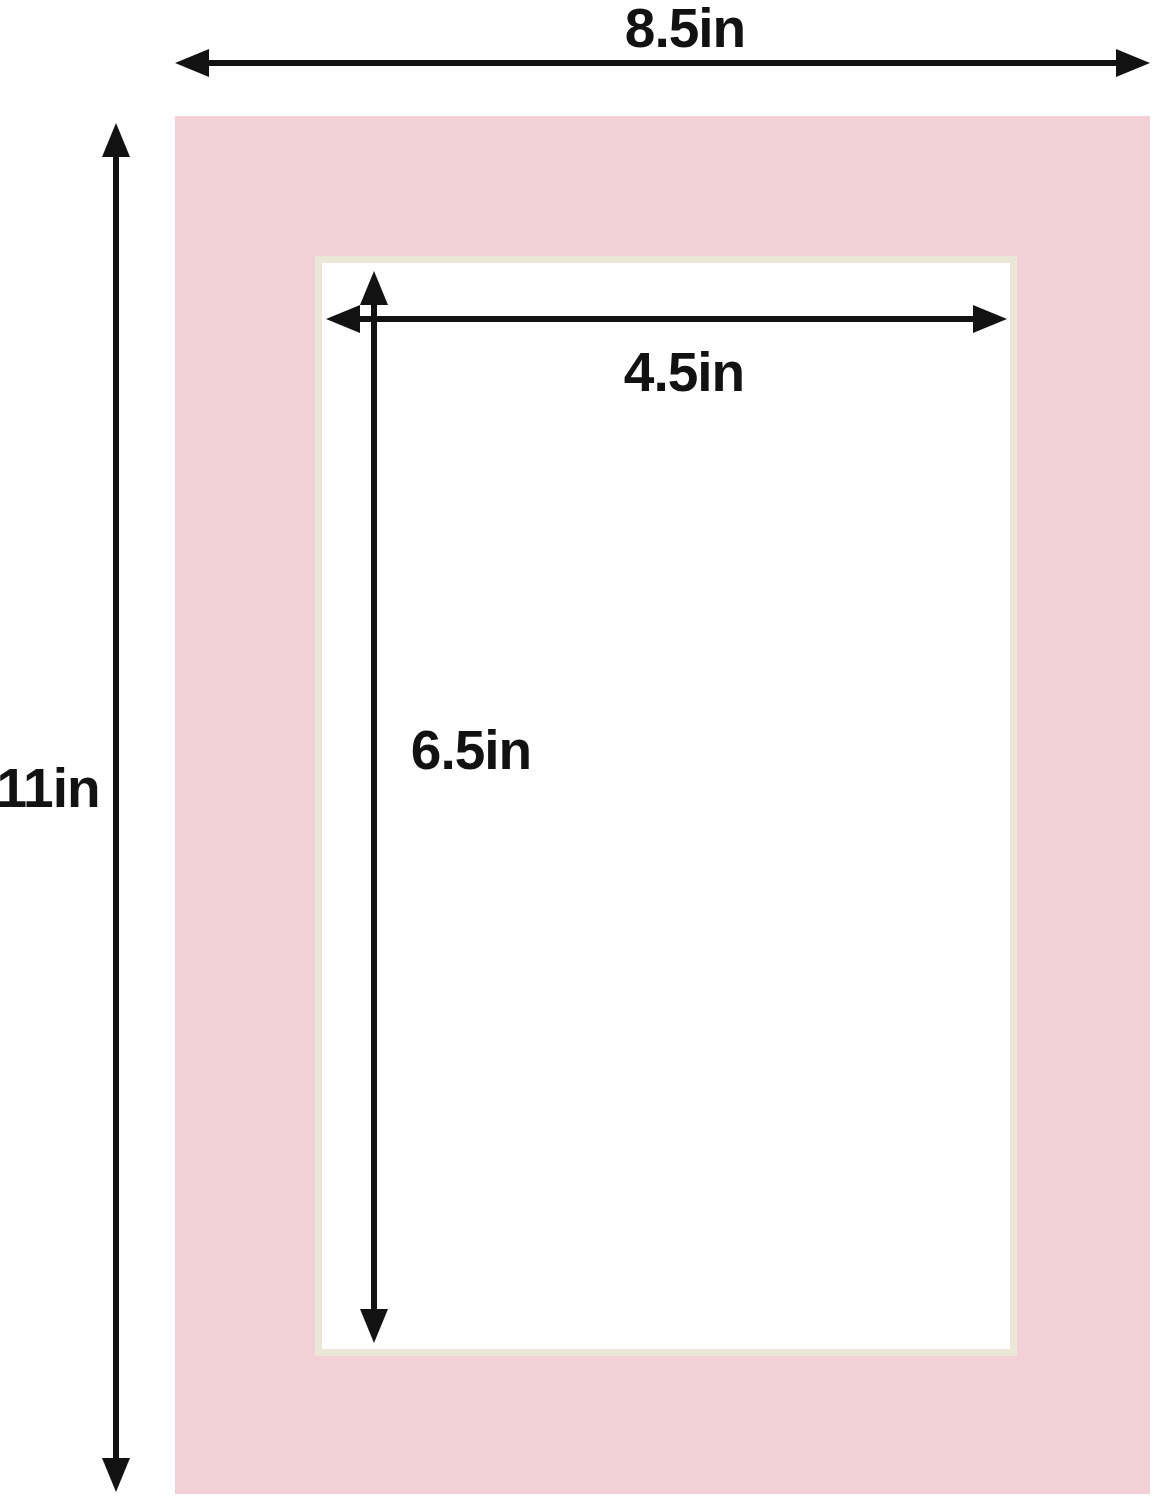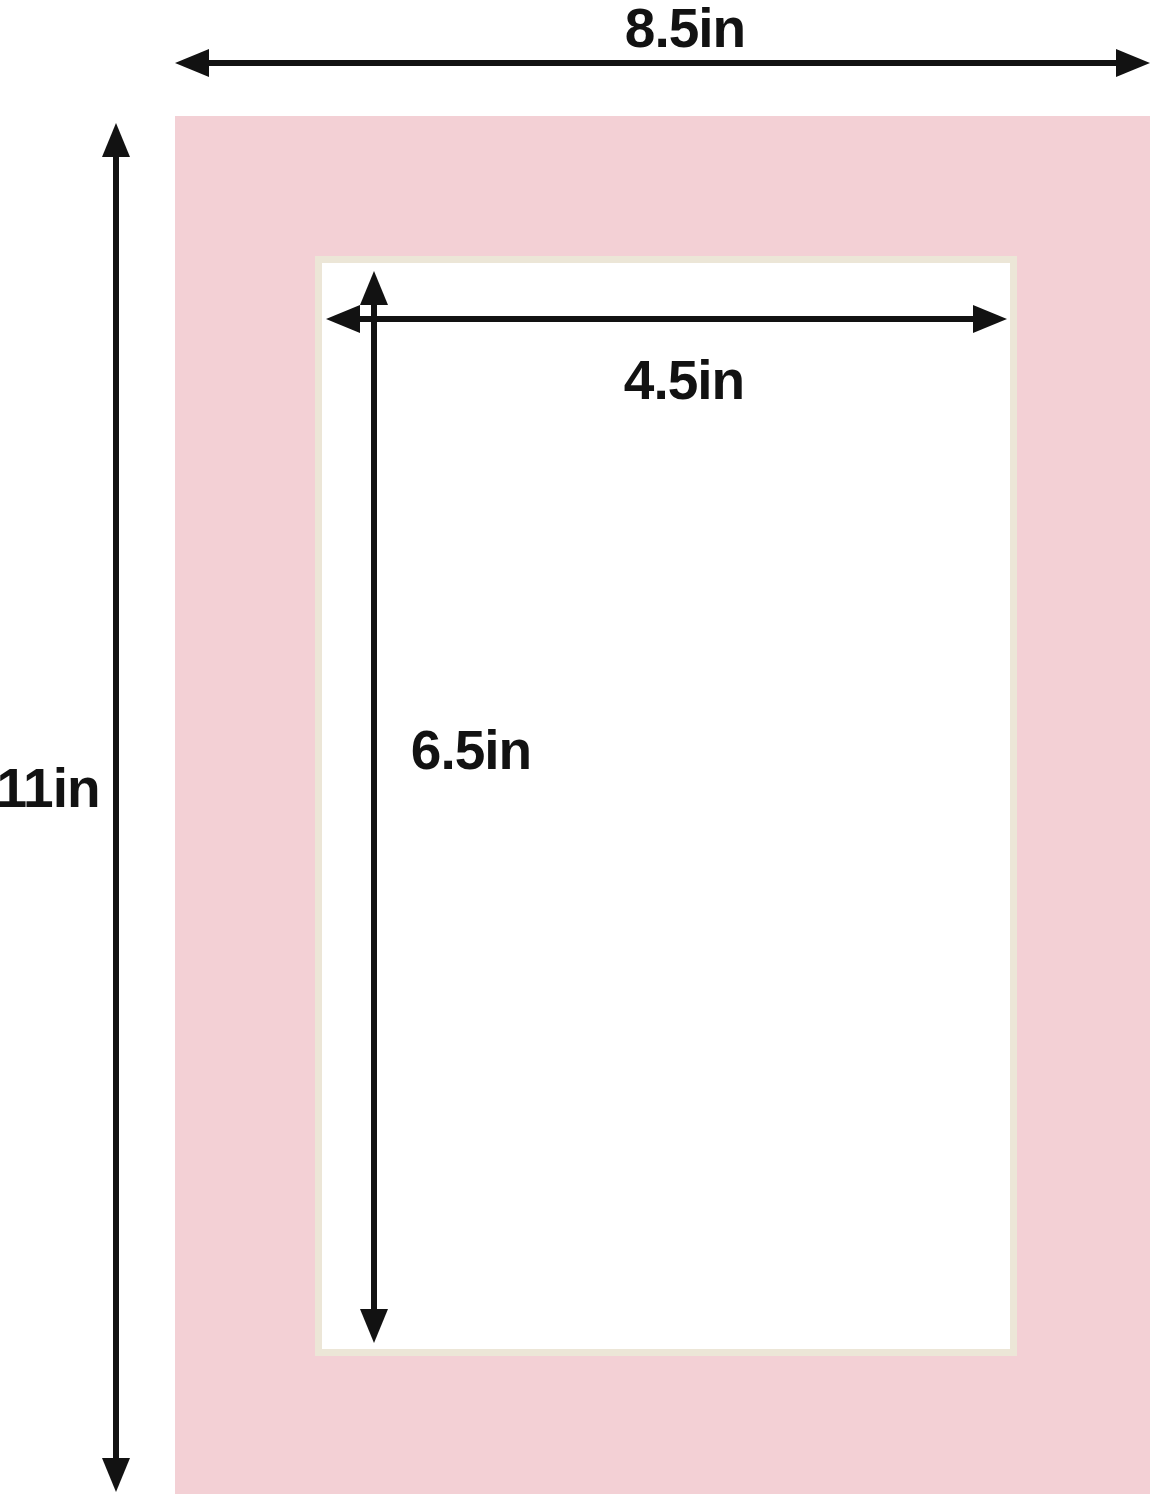--- a/index.html
+++ b/index.html
@@ -67,21 +67,21 @@
     font-weight: 700;
     font-size: 55px;
     line-height: 1;
     letter-spacing: -1px;
     color: var(--dimension, #121212);
     white-space: nowrap;
     z-index: 3;
   }
   #outer-width-label   { left: 685px; top: 28px;  }
   #outer-height-label  { left: 48px;  top: 788px; }
-  #opening-width-label { left: 684px; top: 380px; }
+  #opening-width-label { left: 684px; top: 372px; }
   #opening-height-label{ left: 471px; top: 750px; }
 </style>
 </head>
 <body>
 
 <div class="canvas">
 
   <div class="mat">
     <div class="opening"></div>
   </div>

